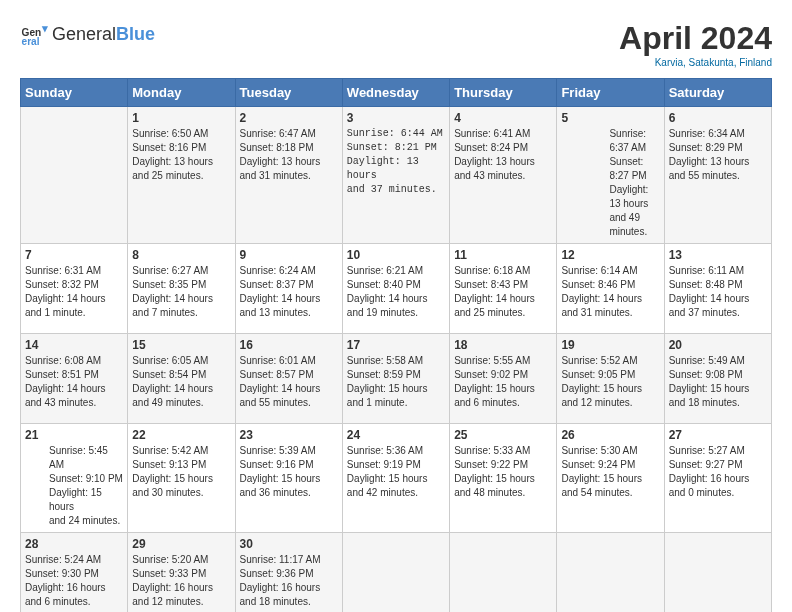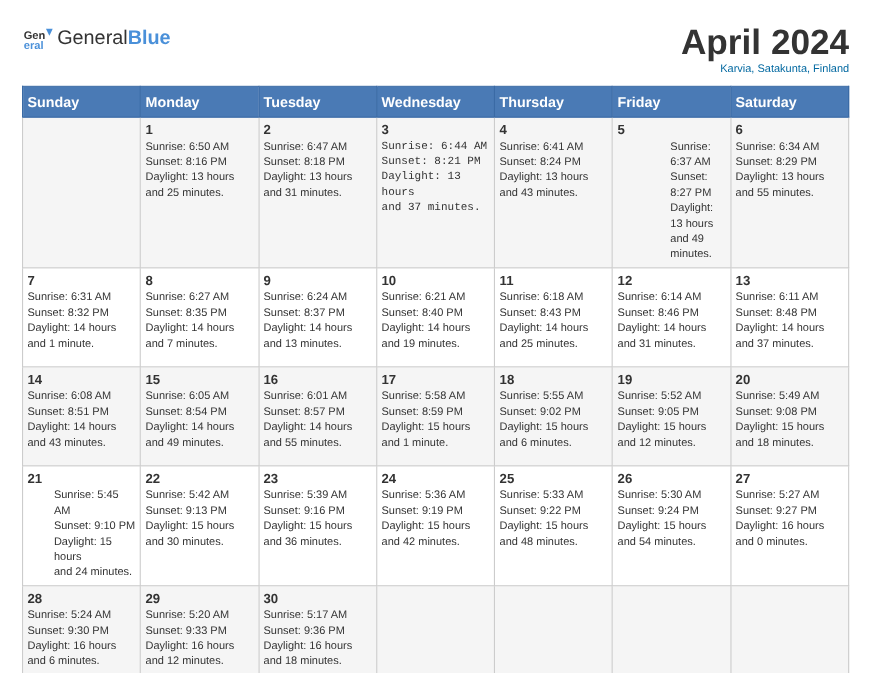--- a/index.html
+++ b/index.html
@@ -321,21 +321,21 @@
         </td>
         <td>
           <span class="day-number">29</span>
           <div class="day-info" style="white-space: pre-line;">Sunrise: 5:20 AM
 Sunset: 9:33 PM
 Daylight: 16 hours
 and 12 minutes.</div>
         </td>
         <td>
           <span class="day-number">30</span>
-          <div class="day-info" style="white-space: pre-line;">Sunrise: 5:17 AM
+          <div class="day-info" style="white-space: pre-line;">Sunrise: 11:17 AM
 Sunset: 9:36 PM
 Daylight: 16 hours
 and 18 minutes.</div>
         </td>
         <td></td>
         <td></td>
         <td></td>
         <td></td>
       </tr>
     </tbody>

